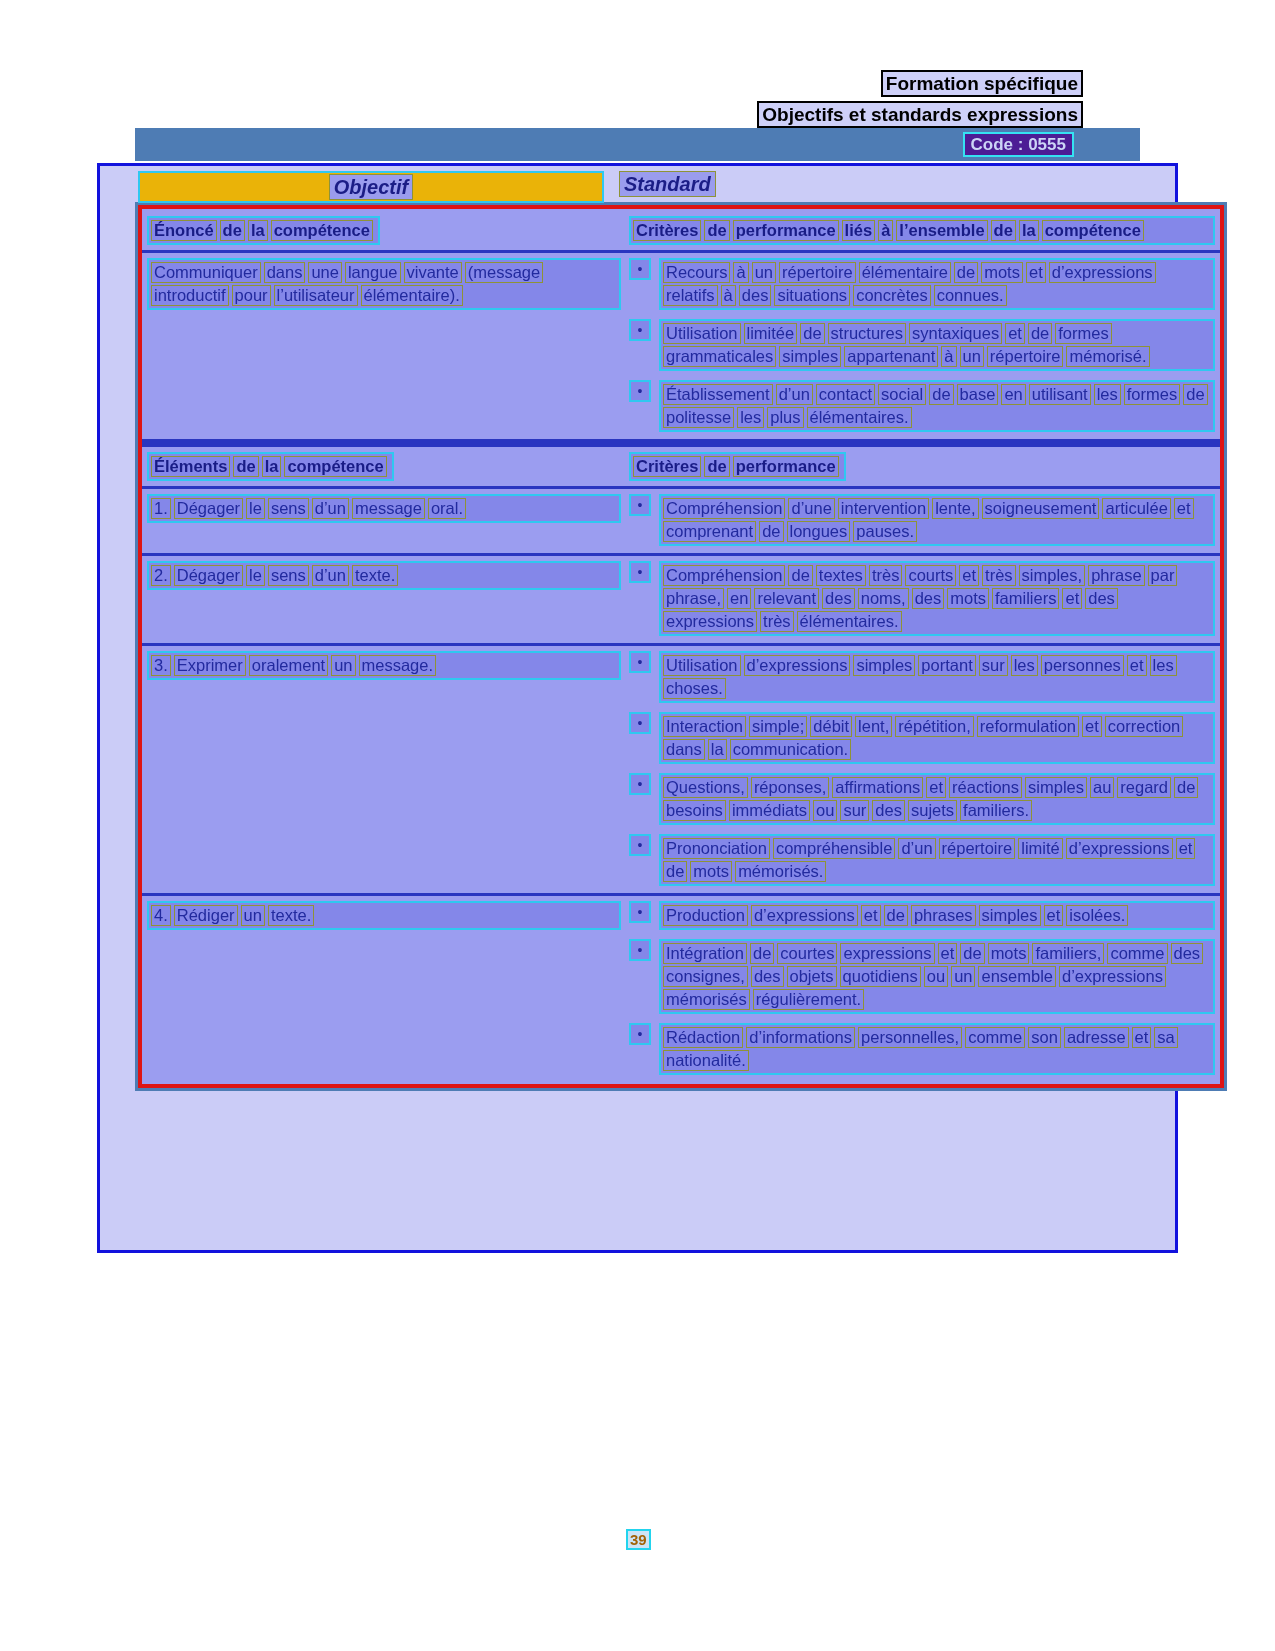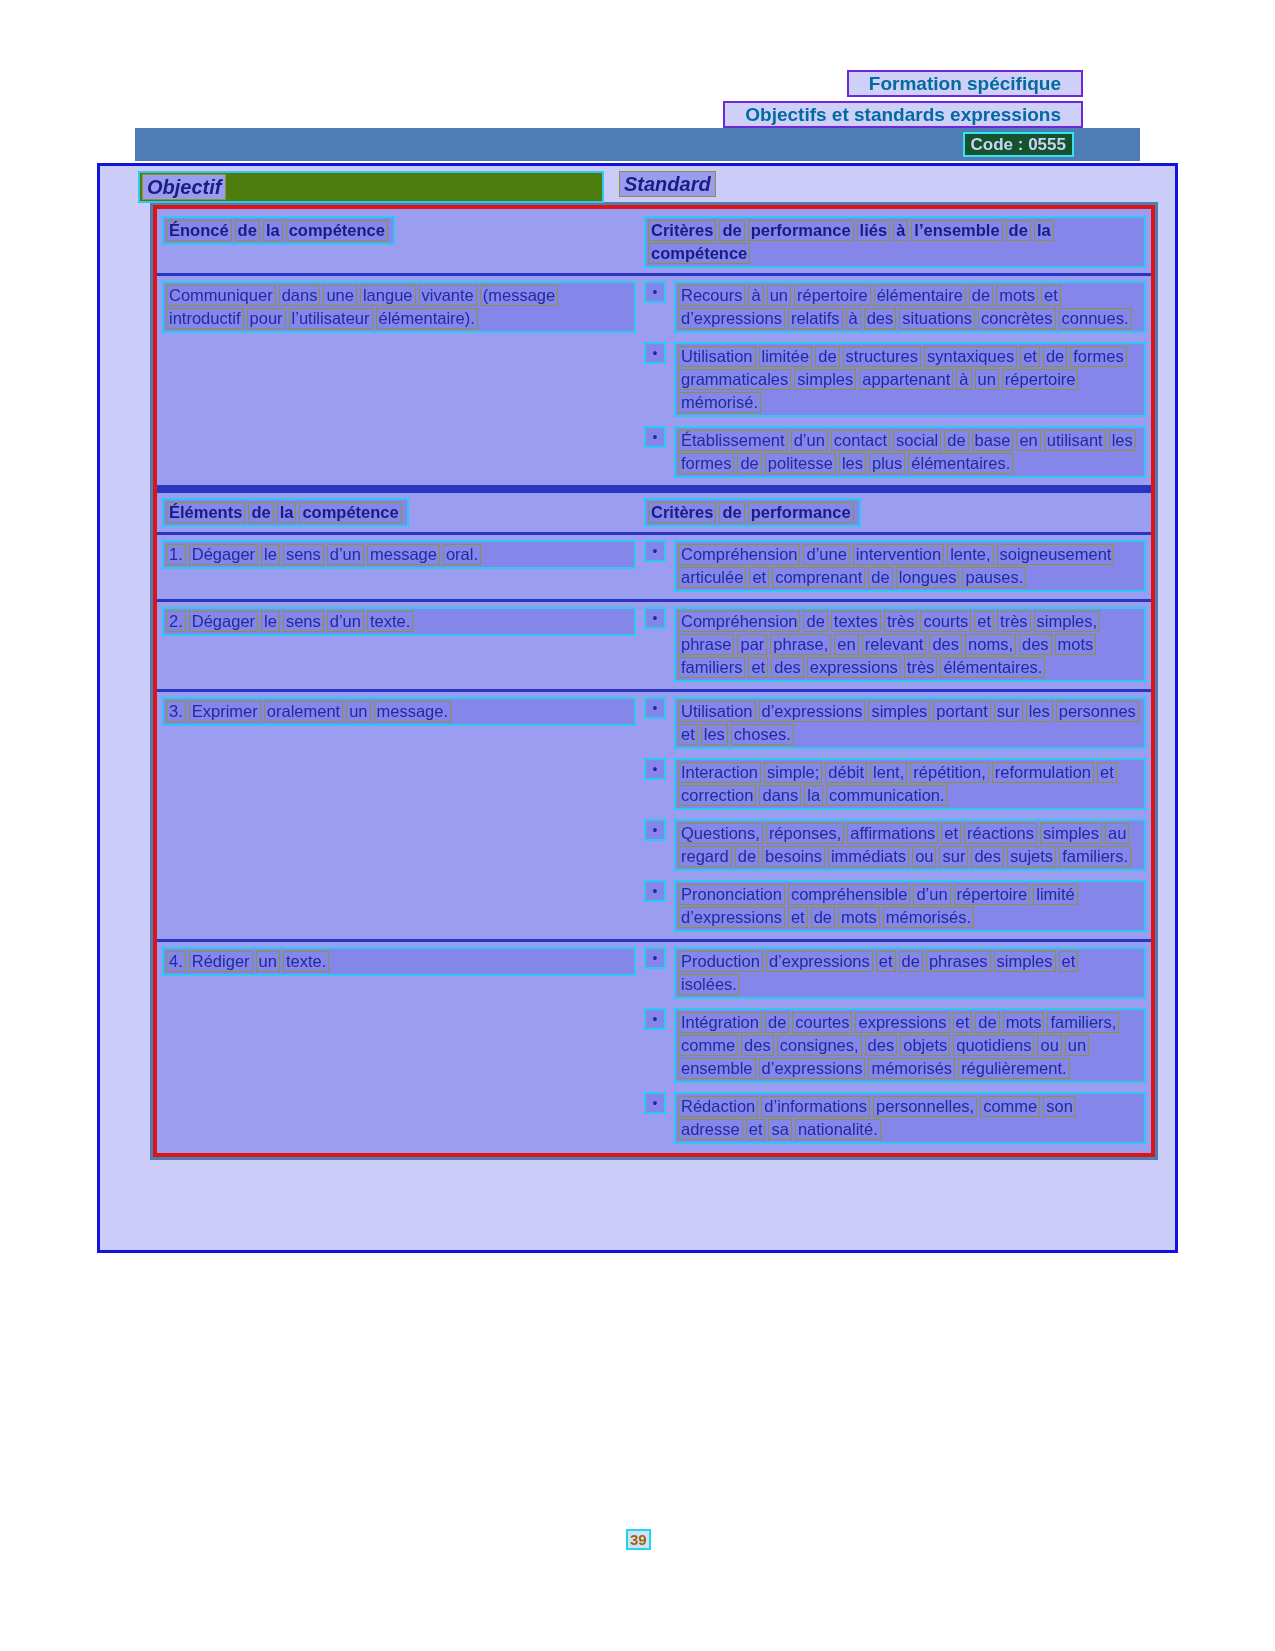--- a/index.html
+++ b/index.html
@@ -8,54 +8,54 @@
     width: 1275px; height: 1651px; position: relative;
     font-family: "Liberation Sans", "DejaVu Sans", sans-serif;
     -webkit-font-smoothing: antialiased;
   }
   .page { position: absolute; inset: 0; }
 
   
   .doc-header { position: absolute; top: 70px; right: 192px; text-align: right; }
   .hl-line { margin-bottom: 4px; }
   .hl {
-    display: inline-block; background: #ced0f8; border: 2px solid #6d28d9;
-    color: #0369a1; font-size: 19px; font-weight: bold; padding: 0 20px; line-height: 23px;
+    display: inline-block; background: #ced0f8; border: 2px solid #000000;
+    color: #000000; font-size: 19px; font-weight: bold; padding: 0 3px; line-height: 23px;
   }
 
   
   .code-bar {
     position: absolute; left: 135px; top: 128px; width: 1005px; height: 33px;
     background: #4e7cb4;
   }
   .code-box {
     position: absolute; right: 66px; top: 4px;
-    background: #14532d; border: 2px solid #35e2f2; color: #ccd4f6;
+    background: #4c1d95; border: 2px solid #35e2f2; color: #ccd4f6;
     font-size: 17px; font-weight: bold; line-height: 21px; padding: 0 6px;
   }
 
   
   .panel {
     position: absolute; left: 97px; top: 163px; width: 1081px; min-height: 1090px;
     background: #cbccf7; border: 3px solid #1212dd;
   }
   .panel-head { height: 36px; padding: 5px 0 0 38px; display: flex; align-items: flex-start; }
   .objectif-strip {
-    width: 466px; background: #4d7c0f; border: 2px solid #2fc8f0;
-    display: flex; padding: 1px 2px;
+    width: 466px; background: #eab308; border: 2px solid #2fc8f0;
+    display: flex; padding: 1px 2px; justify-content: center;
   }
   .title-w {
     display: inline-block; border: 1px solid #8e9337; background: #9a9cee;
     color: #1b1d86; font-size: 20px; font-style: italic; font-weight: bold;
     line-height: 24px; padding: 0 4px;
   }
   .standard-box { margin-left: 15px; }
 
   
-  .table-outer { margin: 0 0 0 50px; width: 1008px; border: 3px solid #4e7cb4; }
+  .table-outer { margin: 0 0 0 35px; width: 1092px; border: 3px solid #4e7cb4; }
   .table-inner { border: 4px solid #de1414; background: #9b9df0; padding: 2px 0; }
   .trow { display: grid; grid-template-columns: 474px 1fr; column-gap: 8px; padding: 5px 5px; }
   .trow.sep { border-top: 3px solid #2a35c0; }
   .section-divider { height: 5px; border-top: 3px solid #2a35c0; border-bottom: 5px solid #2a35c0; }
 
   
   .ocr {
     background: #8487e9; border: 2px solid #2fc8f0;
     display: flex; flex-wrap: wrap; align-content: flex-start;
     padding: 1px 2px; width: 100%;

